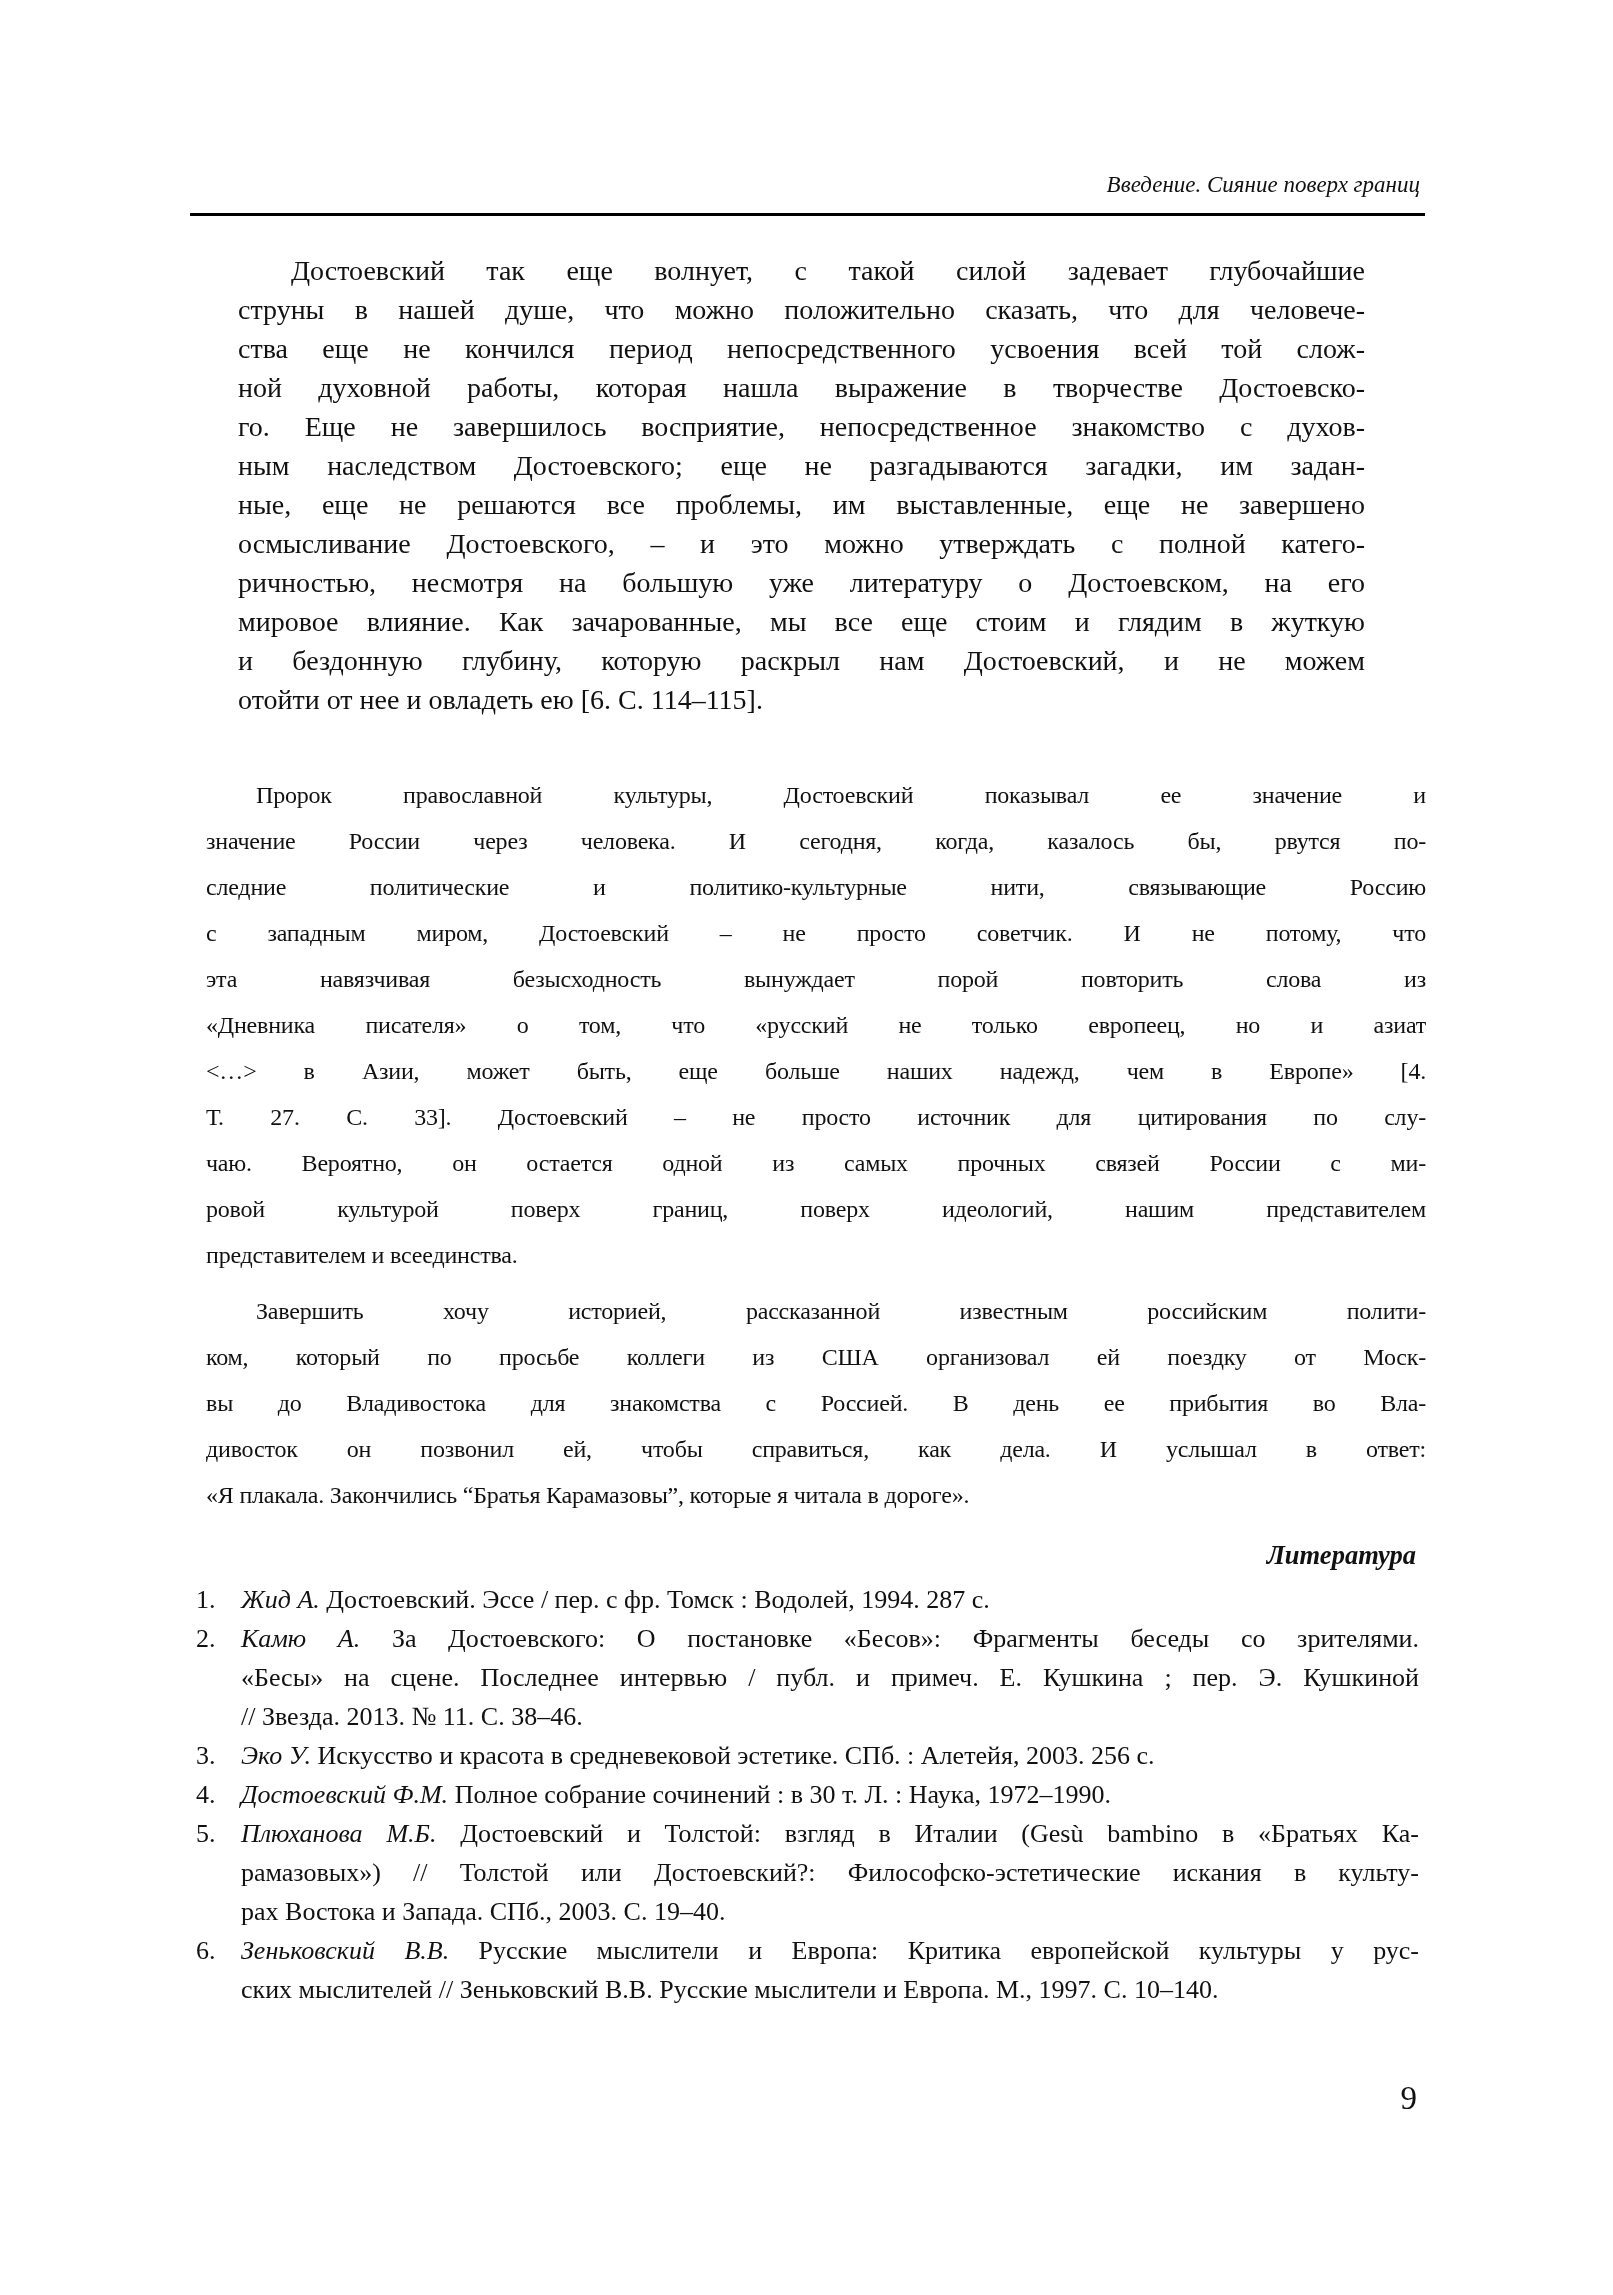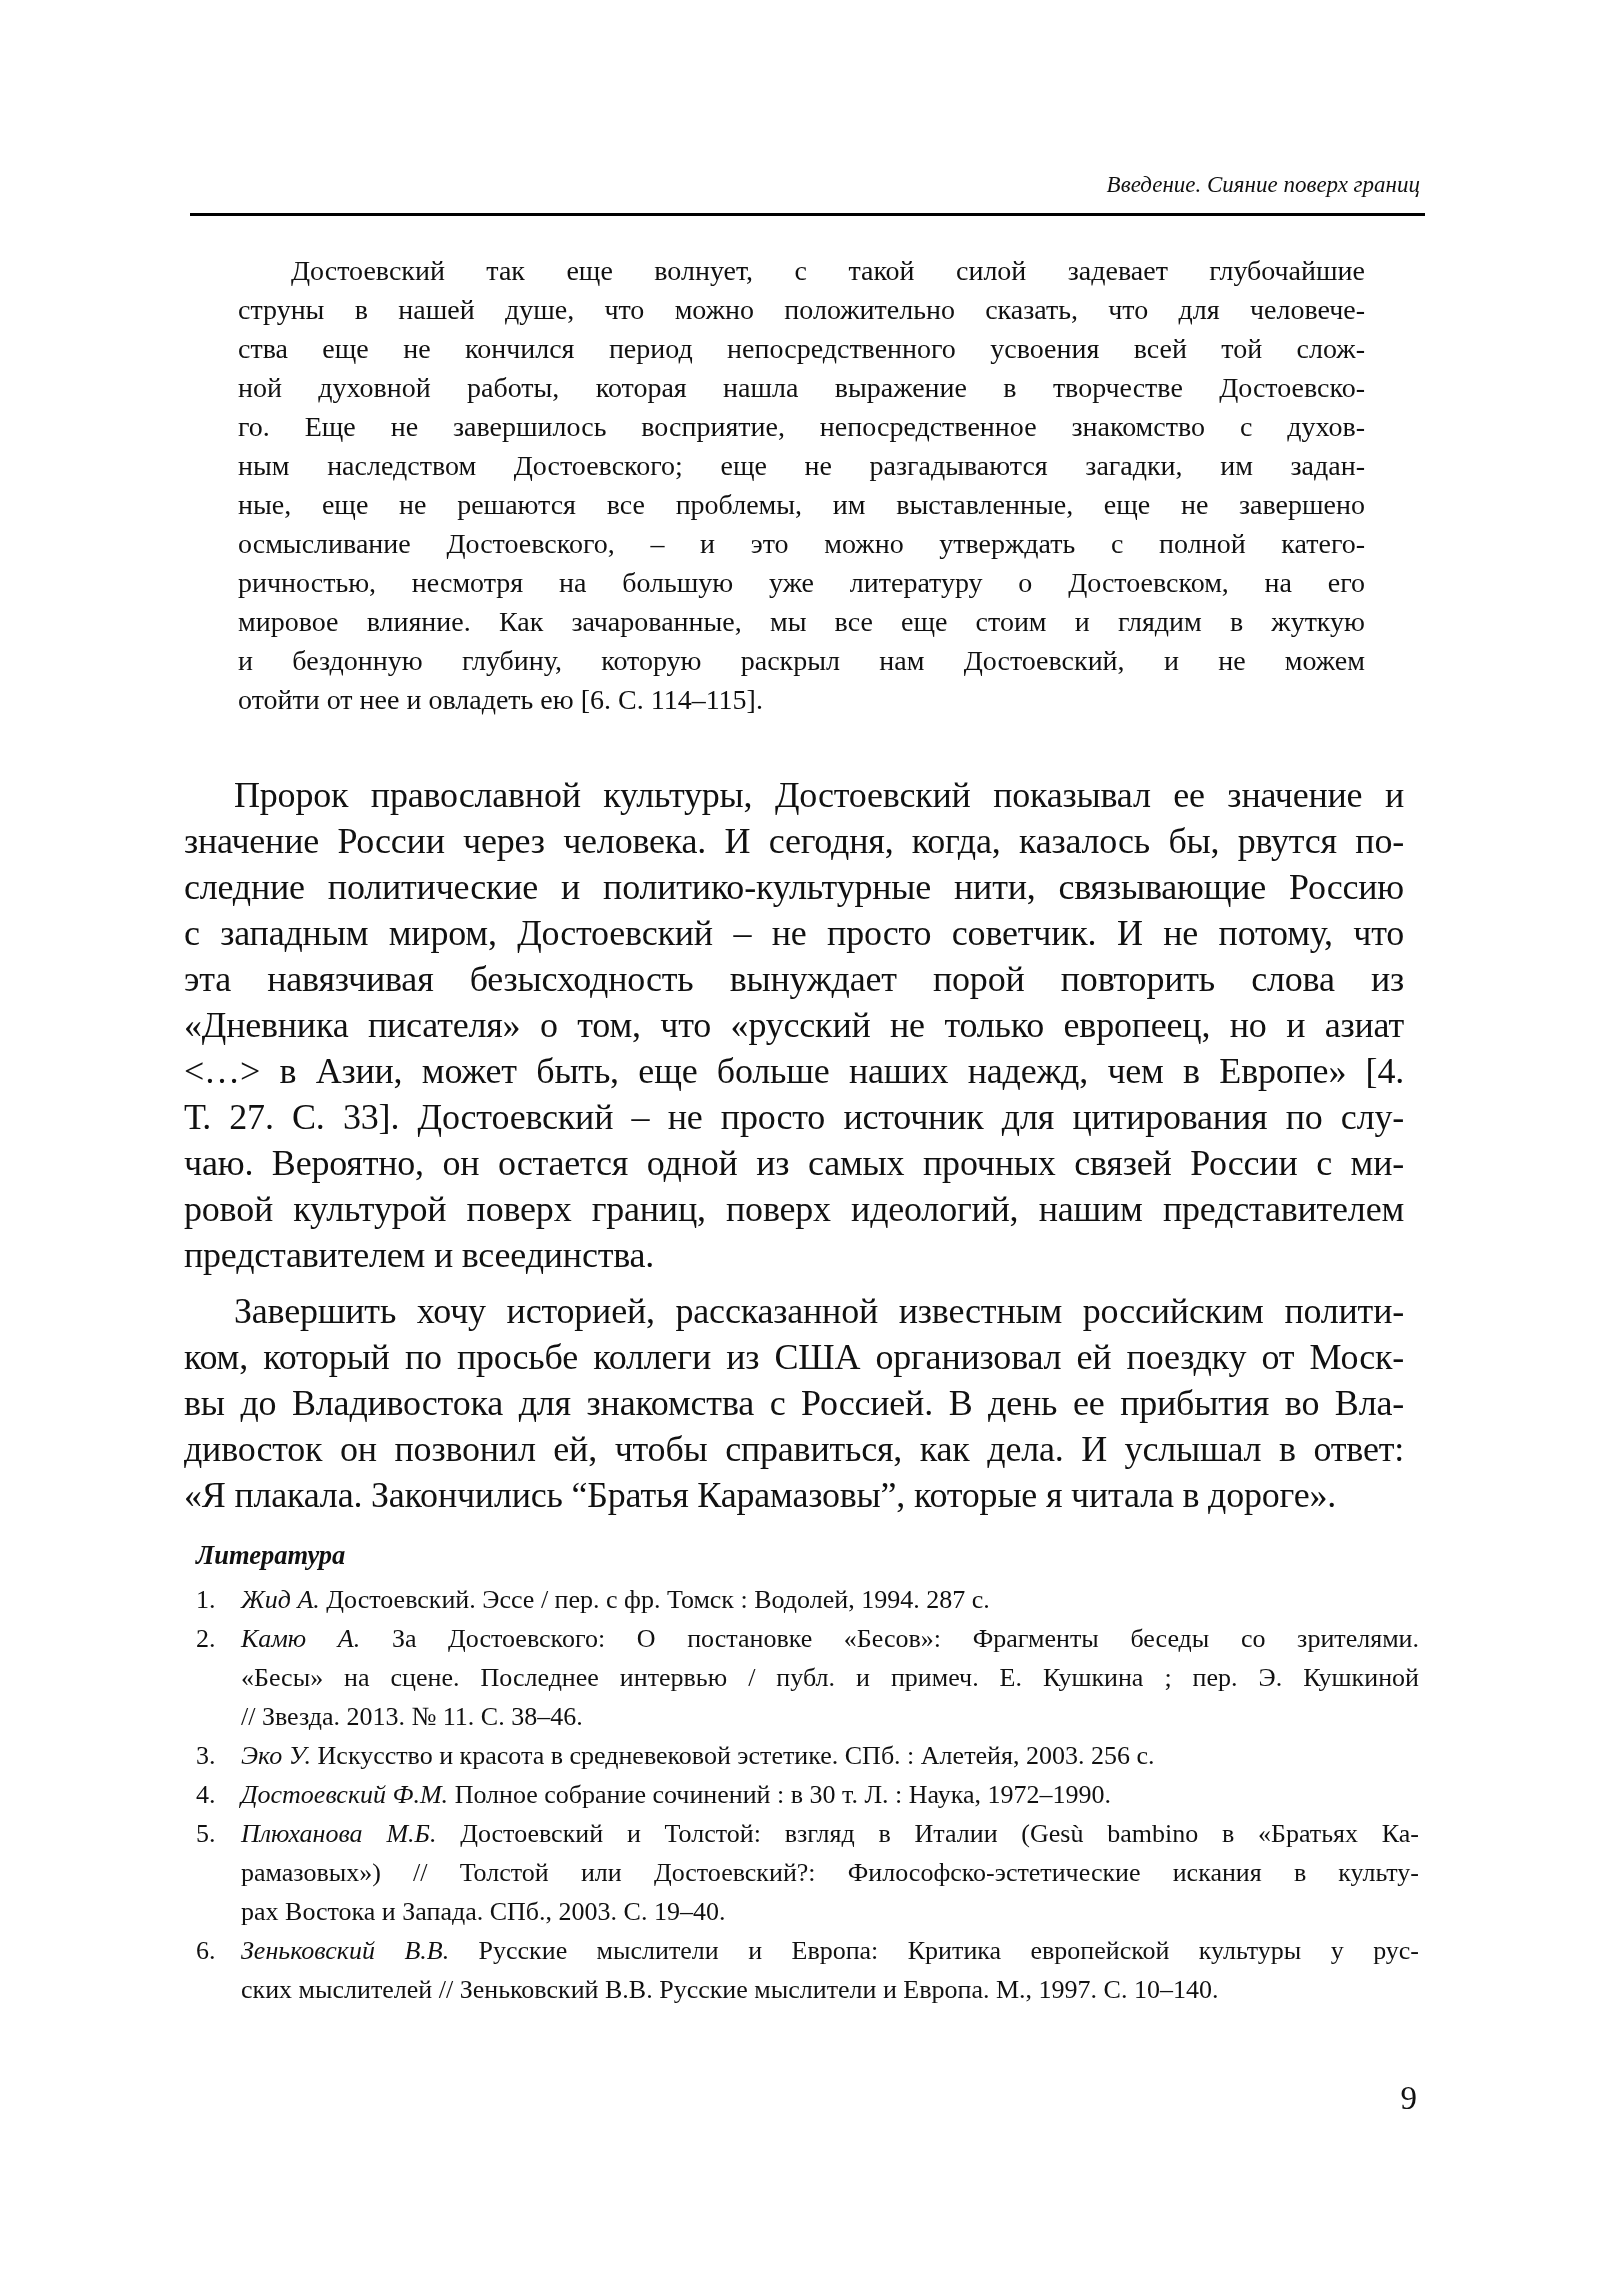--- a/index.html
+++ b/index.html
@@ -7,28 +7,28 @@
          font-family: "Liberation Serif", "DejaVu Serif", serif; color: #111111; }
   .running-head { position: absolute; left: 190px; width: 1230px; top: 167px; text-align: right;
          font-style: italic; font-size: 23px; line-height: 36px; }
   .head-rule { position: absolute; left: 190px; width: 1235px; top: 213px; height: 3.3px; background: #000; }
 
   .quote { position: absolute; left: 238px; width: 1127px; top: 251px; font-size: 28px; }
   .quote .line { height: 39px; line-height: 39px; text-align: justify; text-align-last: justify; white-space: nowrap; }
   .quote .line.first { padding-left: 53px; }
   .quote .line.last { text-align-last: left; }
 
-  .body-text { position: absolute; left: 184px; width: 1220px; font-size: 36px; }
+  .body-text { position: absolute; left: 206px; width: 1220px; font-size: 24px; }
   .body-text .line { height: 46px; line-height: 46px; text-align: justify; text-align-last: justify; white-space: nowrap; letter-spacing: -0.2px; }
   .body-text .line.first { padding-left: 50px; }
   .body-text .line.last { text-align-last: left; }
   .p1 { top: 772px; }
   .p2 { top: 1288px; }
 
-  .biblio-title { position: absolute; left: 196px; width: 1220px; top: 1540px; text-align: left;
+  .biblio-title { position: absolute; left: 196px; width: 1220px; top: 1540px; text-align: right;
          font-weight: bold; font-style: italic; font-size: 26.5px; line-height: 31px; }
   .biblio { position: absolute; left: 196px; width: 1223px; top: 1576px; font-size: 26px; }
   .entry { position: relative; margin-bottom: 4.1px; }
   .entry .num { position: absolute; left: 0; top: 0; line-height: 31px; }
   .entry .eline { margin-left: 45px; height: 31px; line-height: 31px; text-align: justify; text-align-last: justify; white-space: nowrap; margin-top: 8px; }
   .entry .eline.last { text-align-last: left; }
   .entry .author { font-style: italic; }
 
   .page-number { position: absolute; left: 1324px; width: 93px; top: 2080px; text-align: right;
          font-size: 33px; line-height: 36px; }

